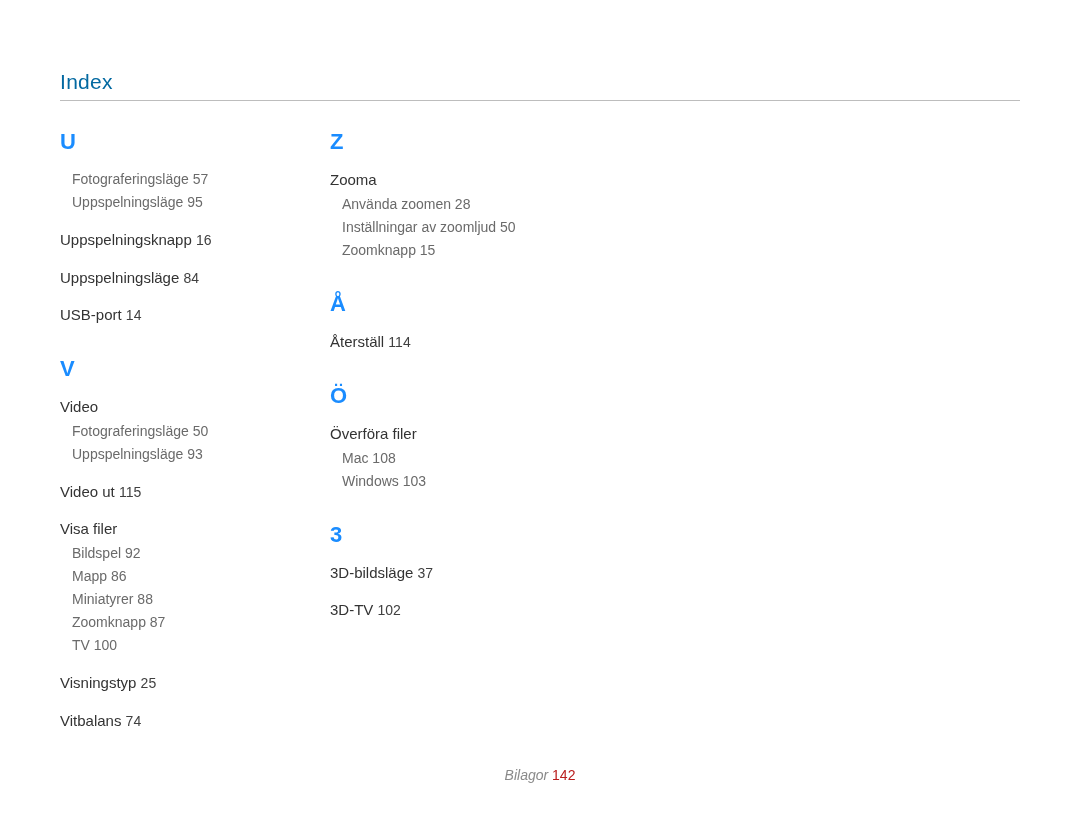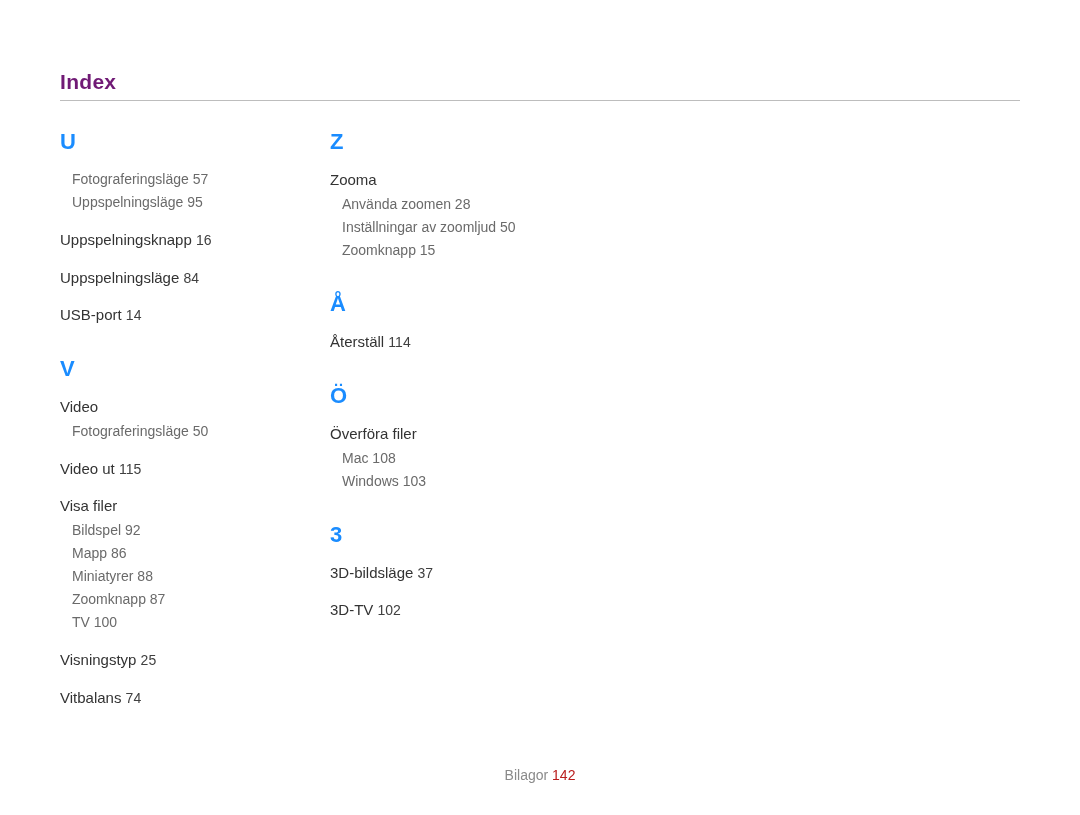--- a/index.html
+++ b/index.html
@@ -13,22 +13,22 @@
   }
   .page {
     position: relative;
     width: 1080px;
     height: 815px;
     box-sizing: border-box;
     padding: 70px 60px 0 60px;
   }
   .page-title {
     font-size: 21px;
-    color: #701a75;
-    font-weight: 700;
+    color: #0369a1;
+    font-weight: 400;
     margin: 0 0 6px 0;
     letter-spacing: 0.3px;
   }
   .rule {
     border: none;
     border-top: 1px solid #bdbdbd;
     margin: 0 0 28px 0;
   }
   .columns {
     display: flex;
@@ -69,20 +69,21 @@
   .footer {
     position: absolute;
     left: 0;
     right: 0;
     bottom: 32px;
     text-align: center;
     font-size: 14px;
   }
   .footer-label {
     color: #8a8a8a;
+    font-style: italic;
   }
   .footer-page {
     color: #b91c1c;
   }
 </style>
 </head>
 <body>
 
 <div class="page">
   <h1 class="page-title">Index</h1>
@@ -103,20 +104,21 @@
           </div>
           <div class="group">
             <div class="topic"><span>USB-port</span>  <span class="page-num">14</span></div>
           </div>
         </div>
         <div class="section">
           <div class="section-letter">V</div>
           <div class="group">
             <div class="topic"><span>Video</span></div>
             <div class="subitem"><span>Fotograferingsläge</span>  <span>50</span></div>
+            <div class="subitem"><span>Uppspelningsläge</span>  <span>93</span></div>
           </div>
           <div class="group">
             <div class="topic"><span>Video ut</span>  <span class="page-num">115</span></div>
           </div>
           <div class="group">
             <div class="topic"><span>Visa filer</span></div>
             <div class="subitem"><span>Bildspel</span>  <span>92</span></div>
             <div class="subitem"><span>Mapp</span>  <span>86</span></div>
             <div class="subitem"><span>Miniatyrer</span>  <span>88</span></div>
             <div class="subitem"><span>Zoomknapp</span>  <span>87</span></div>

